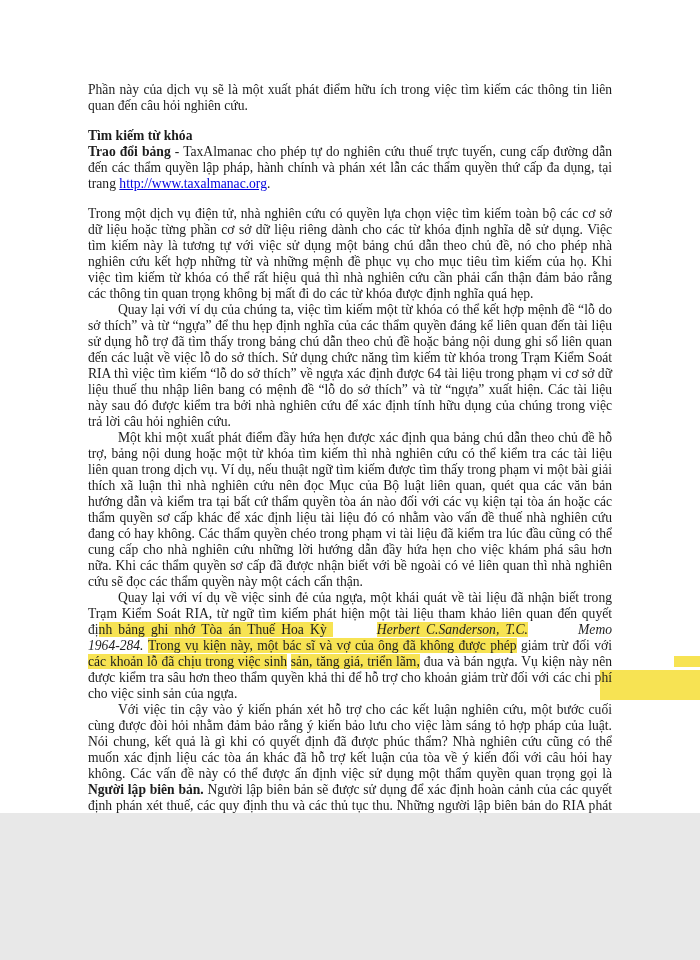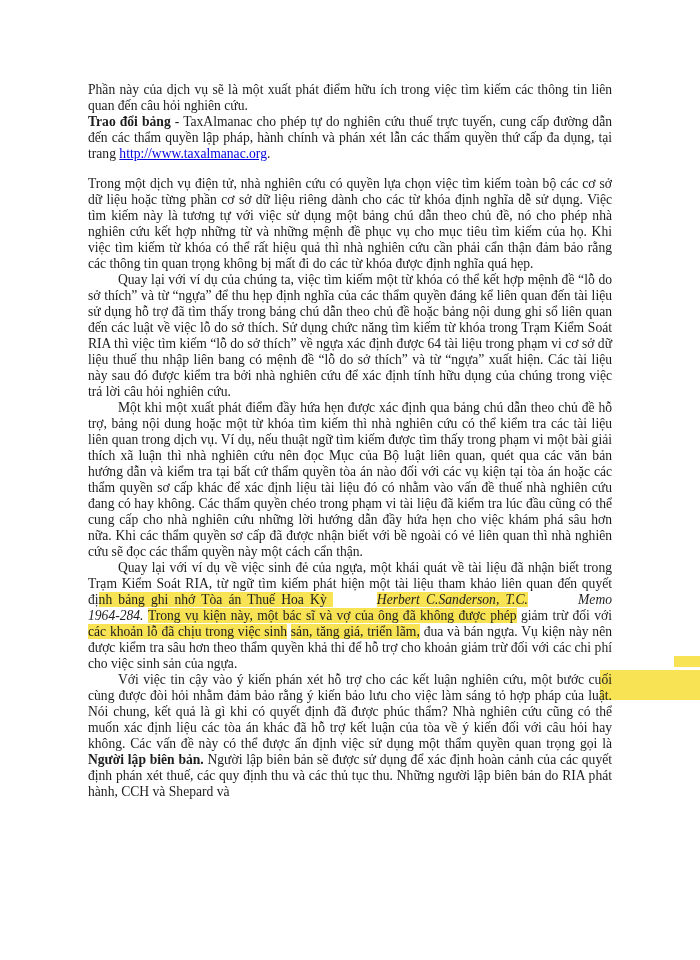--- a/index.html
+++ b/index.html
@@ -1,19 +1,19 @@
 <!DOCTYPE html>
 <html style="--hl: #f7e353; --link: #0000dd;"><head>
 <meta charset="utf-8">
 <style>
   html, body { margin: 0; padding: 0; background: #e8e8e8; }
   .page {
     position: relative;
     width: 700px;
-    height: 960px;
+    height: 813px;
     background: #ffffff;
     overflow: hidden;
     font-family: "Liberation Serif", "DejaVu Serif", serif;
     color: #1c1c1c;
   }
   .doc {
     position: absolute;
     left: 88px;
     top: 82px;
     width: 524px;
@@ -38,20 +38,21 @@
     z-index: 0;
   }
   .doc { z-index: 1; }
 </style>
 </head>
 <body>
 
 <div class="page" style="background: rgb(255, 255, 255); color: rgb(28, 28, 28);">
   <div class="doc" id="doc">
       <p><span>Phần này của dịch vụ sẽ là một xuất phát điểm hữu ích trong việc tìm kiếm các thông tin liên quan đến câu hỏi nghiên cứu.</span></p>
+      <p class="gap"><span class="b">Tìm kiếm từ khóa</span></p>
       <p><span class="b">Trao đổi bảng</span><span> - TaxAlmanac cho phép tự do nghiên cứu thuế trực tuyến, cung cấp đường dẫn đến các thẩm quyền lập pháp, hành chính và phán xét lẫn các thẩm quyền thứ cấp đa dụng, tại trang </span><a class="link" href="#">http://www.taxalmanac.org</a><span>.</span></p>
       <p class="gap"><span>Trong một dịch vụ điện tử, nhà nghiên cứu có quyền lựa chọn việc tìm kiếm toàn bộ các cơ sở dữ liệu hoặc từng phần cơ sở dữ liệu riêng dành cho các từ khóa định nghĩa dễ sử dụng. Việc tìm kiếm này là tương tự với việc sử dụng một bảng chú dẫn theo chủ đề, nó cho phép nhà nghiên cứu kết hợp những từ và những mệnh đề phục vụ cho mục tiêu tìm kiếm của họ. Khi việc tìm kiếm từ khóa có thể rất hiệu quả thì nhà nghiên cứu cần phải cẩn thận đảm bảo rằng các thông tin quan trọng không bị mất đi do các từ khóa được định nghĩa quá hẹp.</span></p>
       <p class="indent"><span>Quay lại với ví dụ của chúng ta, việc tìm kiếm một từ khóa có thể kết hợp mệnh đề “lỗ do sở thích” và từ “ngựa” để thu hẹp định nghĩa của các thẩm quyền đáng kể liên quan đến tài liệu sử dụng hỗ trợ đã tìm thấy trong bảng chú dẫn theo chủ đề hoặc bảng nội dung ghi sổ liên quan đến các luật về việc lỗ do sở thích. Sử dụng chức năng tìm kiếm từ khóa trong Trạm Kiểm Soát RIA thì việc tìm kiếm “lỗ do sở thích” về ngựa xác định được 64 tài liệu trong phạm vi cơ sở dữ liệu thuế thu nhập liên bang có mệnh đề “lỗ do sở thích” và từ “ngựa” xuất hiện. Các tài liệu này sau đó được kiểm tra bởi nhà nghiên cứu để xác định tính hữu dụng của chúng trong việc trả lời câu hỏi nghiên cứu.</span></p>
       <p class="indent"><span>Một khi một xuất phát điểm đầy hứa hẹn được xác định qua bảng chú dẫn theo chủ đề hỗ trợ, bảng nội dung hoặc một từ khóa tìm kiếm thì nhà nghiên cứu có thể kiểm tra các tài liệu liên quan trong dịch vụ. Ví dụ, nếu thuật ngữ tìm kiếm được tìm thấy trong phạm vi một bài giải thích xã luận thì nhà nghiên cứu nên đọc Mục của Bộ luật liên quan, quét qua các văn bản hướng dẫn và kiểm tra tại bất cứ thẩm quyền tòa án nào đối với các vụ kiện tại tòa án hoặc các thẩm quyền sơ cấp khác để xác định liệu tài liệu đó có nhằm vào vấn đề thuế nhà nghiên cứu đang có hay không. Các thẩm quyền chéo trong phạm vi tài liệu đã kiểm tra lúc đầu cũng có thể cung cấp cho nhà nghiên cứu những lời hướng dẫn đầy hứa hẹn cho việc khám phá sâu hơn nữa. Khi các thẩm quyền sơ cấp đã được nhận biết với bề ngoài có vẻ liên quan thì nhà nghiên cứu sẽ đọc các thẩm quyền này một cách cẩn thận.</span></p>
       <p class="indent"><span>Quay lại với ví dụ về việc sinh đẻ của ngựa, một khái quát về tài liệu đã nhận biết trong Trạm Kiểm Soát RIA, từ ngữ tìm kiếm phát hiện một tài liệu tham khảo liên quan đến quyết đị</span><span class="hl">nh bảng ghi nhớ Tòa án Thuế Hoa Kỳ </span><span class="i hl">Herbert C.Sanderson, T.C.</span><span class="i"> Memo 1964-284. </span><span class="hl">Trong vụ kiện này, một bác sĩ và vợ của ông đã không được phép</span><span> giảm trừ đối với </span><span class="hl">các khoản lỗ đã chịu trong việc sinh</span><span> </span><span class="hl">sản, tăng giá, triển lãm,</span><span> đua và bán ngựa. Vụ kiện này nên được kiểm tra sâu hơn theo thẩm quyền khả thi để hỗ trợ cho khoản giảm trừ đối với các chi phí cho việc sinh sản của ngựa.</span></p>
       <p class="indent"><span>Với việc tin cậy vào ý kiến phán xét hỗ trợ cho các kết luận nghiên cứu, một bước cuối cùng được đòi hỏi nhằm đảm bảo rằng ý kiến bảo lưu cho việc làm sáng tỏ hợp pháp của luật. Nói chung, kết quả là gì khi có quyết định đã được phúc thẩm? Nhà nghiên cứu cũng có thể muốn xác định liệu các tòa án khác đã hỗ trợ kết luận của tòa về ý kiến đối với câu hỏi hay không. Các vấn đề này có thể được ấn định việc sử dụng một thẩm quyền quan trọng gọi là </span><span class="b">Người lập biên bản.</span><span> Người lập biên bản sẽ được sử dụng để xác định hoàn cảnh của các quyết định phán xét thuế, các quy định thu và các thủ tục thu. Những người lập biên bản do RIA phát hành, CCH và Shepard và</span></p>
     </div>
 <div class="mhl" style="left: 674px; top: 656px; width: 26px; height: 11px;"></div>
     <div class="mhl" style="left: 600px; top: 670px; width: 100px; height: 30px;"></div>
   </div>

